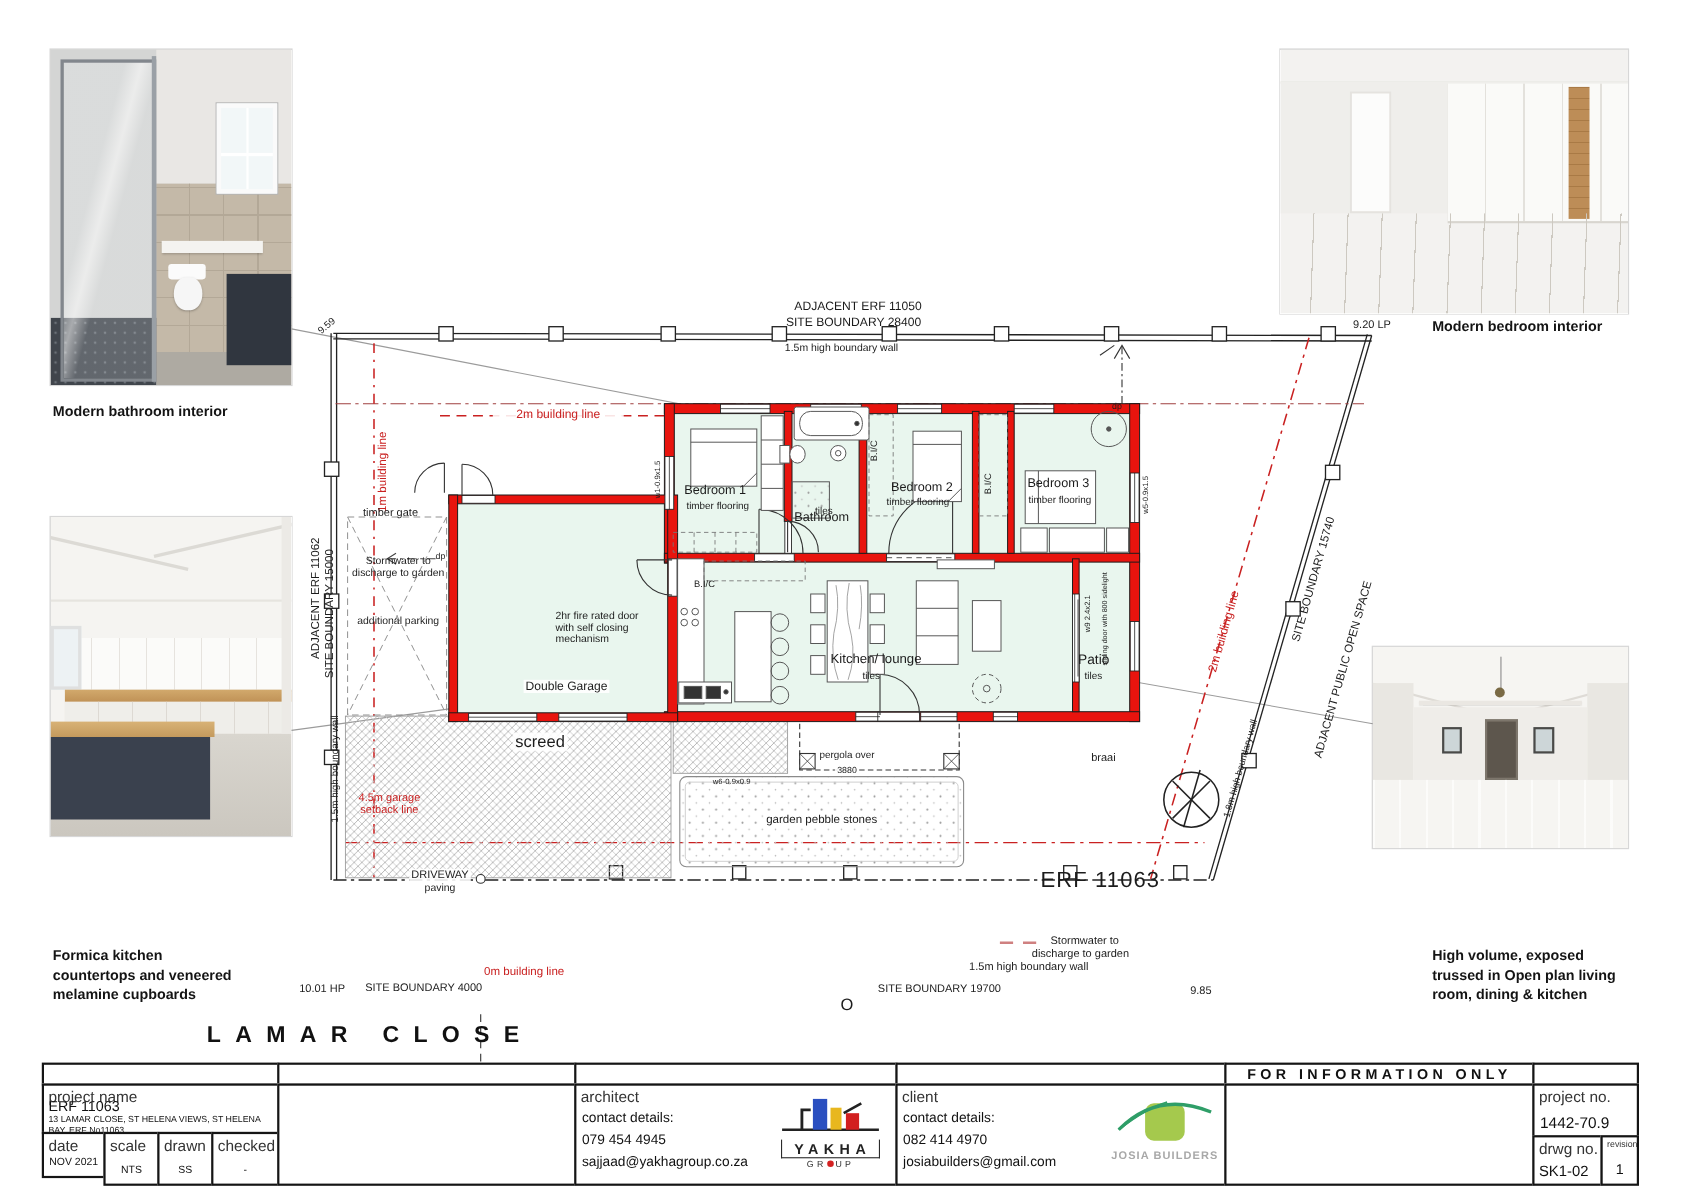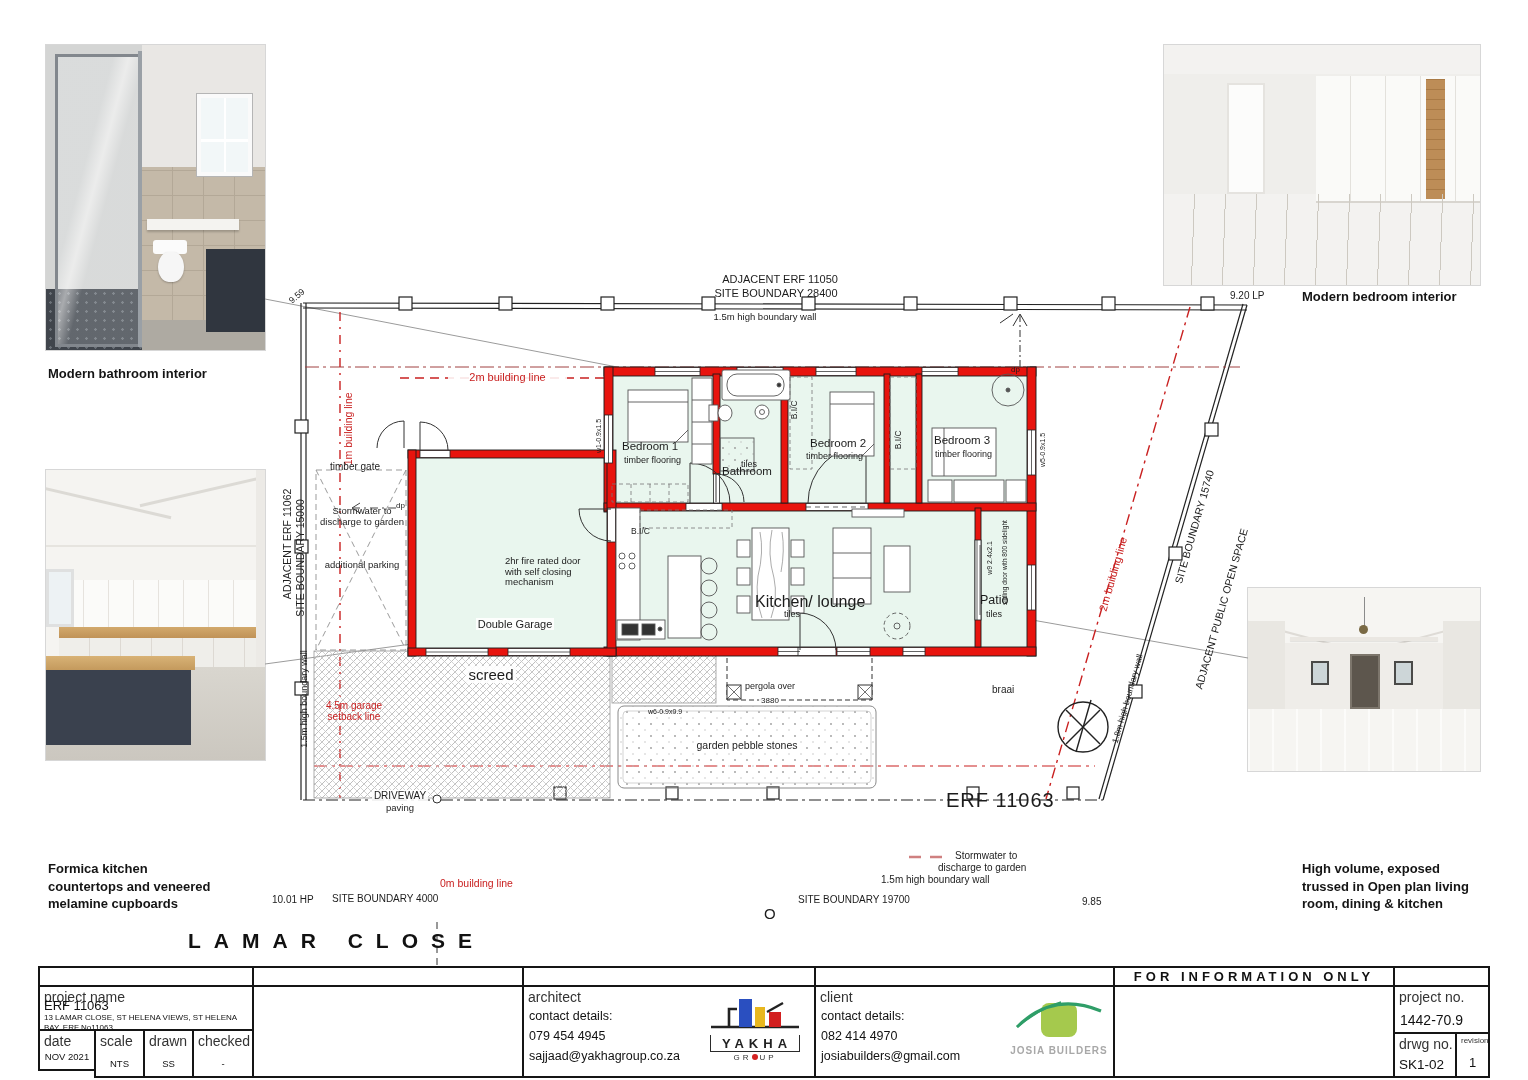--- a/index.html
+++ b/index.html
@@ -352,21 +352,21 @@
   <div class="lbl c" style="left:239px;top:694px;width:130px;font-size:9px;transform:rotate(-90deg)">1.5m high boundary wall</div>
 
   <div class="lbl c" style="left:1110px;top:521px;width:170px;font-size:10.5px;transform:rotate(-74deg)">SITE BOUNDARY 15740</div>
   <div class="lbl c" style="left:1117px;top:603px;width:210px;font-size:10.5px;transform:rotate(-74deg)">ADJACENT PUBLIC OPEN SPACE</div>
   <div class="lbl c" style="left:1063px;top:694px;width:130px;font-size:8.5px;transform:rotate(-74deg)">1.8m high boundary wall</div>
   <div class="lbl c red" style="left:1058px;top:568px;width:110px;font-size:11px;transform:rotate(-74deg)">2m building line</div>
 
   <div class="lbl c red bgw" style="left:448px;top:371px;width:115px;font-size:11px">2m building line</div>
   <div class="lbl c red bgw" style="left:292px;top:423px;width:110px;font-size:10.5px;transform:rotate(-90deg)">1m building line</div>
   <div class="lbl red" style="left:440px;top:878px;font-size:10.5px">0m building line</div>
-  <div class="lbl c red" style="left:314px;top:700px;width:80px;font-size:10px">
+  <div class="lbl c red" style="left:314px;top:720px;width:80px;font-size:10px">
     <div>4.5m garage</div>
     <div>setback line</div>
   </div>
 
   <div class="lbl" style="left:272px;top:894px;font-size:10px">10.01 HP</div>
   <div class="lbl" style="left:332px;top:893px;font-size:10px">SITE BOUNDARY 4000</div>
   <div class="lbl" style="left:798px;top:894px;font-size:10px">SITE BOUNDARY 19700</div>
   <div class="lbl" style="left:1082px;top:896px;font-size:10px">9.85</div>
   <div class="lbl" style="left:955px;top:850px;font-size:10px">Stormwater to</div>
   <div class="lbl" style="left:938px;top:862px;font-size:10px">discharge to garden</div>
@@ -376,21 +376,21 @@
   <div class="lbl" style="left:946px;top:789px;font-size:20px;letter-spacing:1px">ERF 11063</div>
 
   <div class="lbl" style="left:622px;top:440px;font-size:11.5px">Bedroom 1</div>
   <div class="lbl" style="left:624px;top:455px;font-size:9px">timber flooring</div>
   <div class="lbl" style="left:722px;top:465px;font-size:11.5px">Bathroom</div>
   <div class="lbl" style="left:741px;top:459px;font-size:9px">tiles</div>
   <div class="lbl" style="left:810px;top:437px;font-size:11.5px">Bedroom 2</div>
   <div class="lbl" style="left:806px;top:451px;font-size:9px">timber flooring</div>
   <div class="lbl" style="left:934px;top:434px;font-size:11.5px">Bedroom 3</div>
   <div class="lbl" style="left:935px;top:449px;font-size:9px">timber flooring</div>
-  <div class="lbl" style="left:755px;top:593px;font-size:16px">Kitchen/ lounge</div>
+  <div class="lbl" style="left:755px;top:593px;font-size:12px">Kitchen/ lounge</div>
   <div class="lbl" style="left:784px;top:609px;font-size:9px">tiles</div>
   <div class="lbl" style="left:980px;top:593px;font-size:12.5px">Patio</div>
   <div class="lbl" style="left:986px;top:609px;font-size:9px">tiles</div>
   <div class="lbl c" style="left:780px;top:405px;width:30px;font-size:8.5px;transform:rotate(-90deg)">B.I/C</div>
   <div class="lbl c" style="left:884px;top:435px;width:30px;font-size:8.5px;transform:rotate(-90deg)">B.I/C</div>
   <div class="lbl" style="left:631px;top:527px;font-size:8.5px">B.I/C</div>
   <div class="lbl" style="left:505px;top:556px;font-size:9.5px">
     <div>2hr fire rated door</div>
     <div>with self closing</div>
     <div>mechanism</div>

